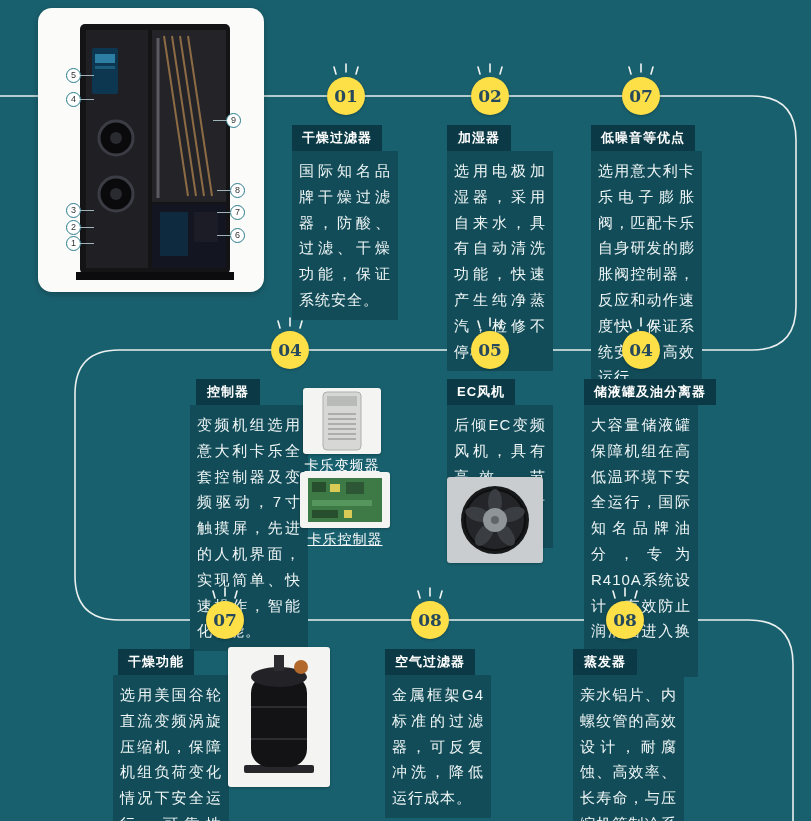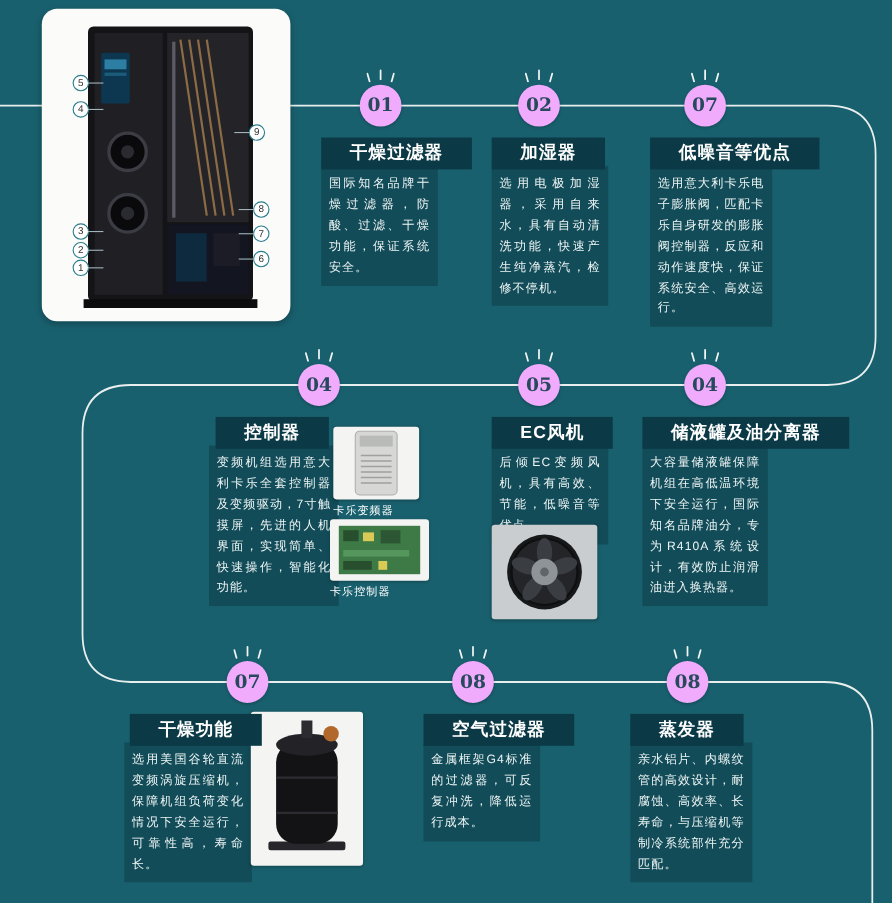--- a/index.html
+++ b/index.html
@@ -20,46 +20,46 @@
   .callout{
     position:absolute;width:13px;height:13px;border-radius:50%;
     background:#ffffff;border:1px solid #2a7c8c;color:#333;
     font-size:9px;line-height:13px;text-align:center;z-index:6;
   }
   .callout.left::after{content:"";position:absolute;left:13px;top:6px;width:14px;height:1px;background:#9fb4ba;}
   .callout.right::after{content:"";position:absolute;right:13px;top:6px;width:14px;height:1px;background:#9fb4ba;}
   
   .num-circle{
     position:absolute;width:38px;height:38px;border-radius:50%;
-    background:#f0abfc;color:#27495c;z-index:5;
+    background:#fde047;color:#27495c;z-index:5;
     font-family:"DejaVu Serif","Liberation Serif",serif;font-weight:700;font-size:17px;
     display:flex;align-items:center;justify-content:center;
     transform:translate(-50%,-50%);
     box-shadow:0 1px 3px rgba(0,0,0,.25);
   }
   .ticks{position:absolute;z-index:5;}
   .title-box{
     position:absolute;background:#0b3a46;color:#ffffff;z-index:4;
-    font-size:16px;font-weight:700;letter-spacing:1px;white-space:nowrap;
-    padding:4px 26px;text-align:center;min-width:44px;
+    font-size:13px;font-weight:700;letter-spacing:1px;white-space:nowrap;
+    padding:4px 10px;text-align:center;min-width:44px;
   }
   .desc-box{
     position:absolute;background:#124c58;color:#eef5f5;z-index:3;
-    font-size:11px;line-height:1.72;letter-spacing:1px;
+    font-size:15px;line-height:1.72;letter-spacing:1px;
     padding:7px 7px;text-align:justify;
   }
   .img-card{
     position:absolute;background:#f4f4f2;border-radius:3px;z-index:3;
     display:flex;align-items:center;justify-content:center;overflow:hidden;
     box-shadow:0 1px 3px rgba(0,0,0,.25);
   }
   .img-card.grey{background:#c9cdcf;}
   .img-label{
-    position:absolute;color:#ffffff;font-size:10px;letter-spacing:1px;
-    text-align:left;z-index:3;
+    position:absolute;color:#ffffff;font-size:14px;letter-spacing:1px;
+    text-align:center;z-index:3;text-decoration:underline;
   }
 </style>
 </head>
 <body>
 
 <div class="page">
 
   <svg class="flow" width="811" height="821" viewBox="0 0 811 821">
     <path d="M0,96 H752 Q796,96 796,140 V306 Q796,350 752,350 H119 Q75,350 75,394 V576 Q75,620 119,620 H749 Q793,620 793,664 V821" fill="none" stroke="#e9efee" stroke-width="1.6"></path>
   </svg>

